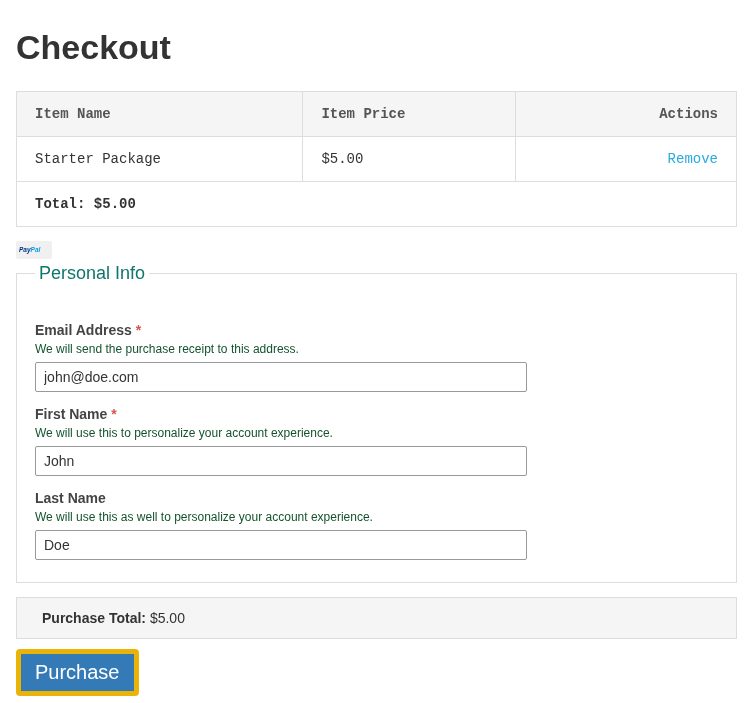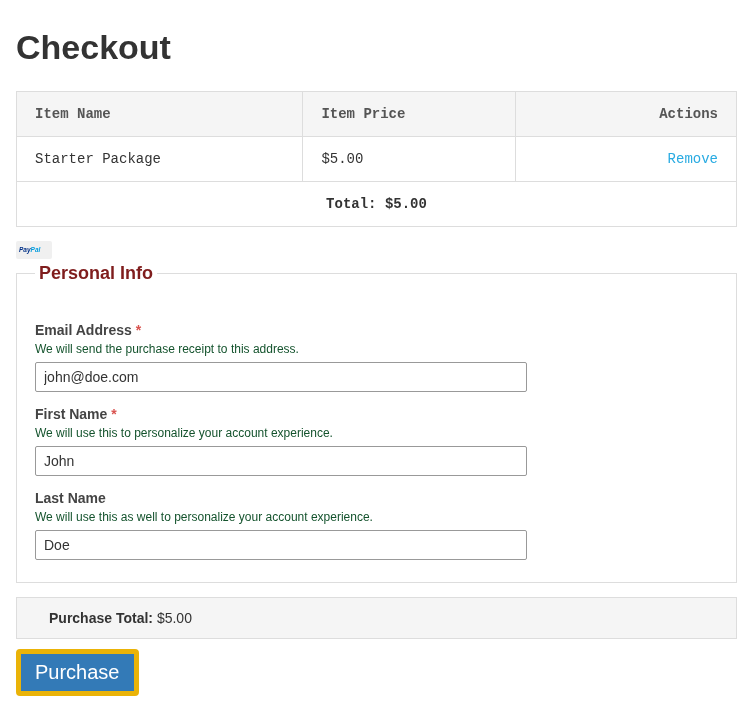--- a/index.html
+++ b/index.html
@@ -36,41 +36,41 @@
   table.cart th.actions-col, table.cart td.actions-col {
     text-align: right;
     padding-left: 48px;
   }
   table.cart td .remove-link {
     color: #29abe2;
     text-decoration: none;
     cursor: pointer;
   }
   table.cart tfoot td {
-    text-align: center;
+    text-align: left;
     font-weight: 700;
     background: #fff;
   }
   .paypal-badge {
     display: inline-block;
     margin-top: 14px;
     padding: 3px 3px;
     background: #f0f0f0;
     border-radius: 2px;
   }
   .paypal-badge svg { display: block; }
   fieldset.personal {
     border: 1px solid #ddd;
     padding: 16px 18px 22px 18px;
     margin: 0 0 14px 0;
   }
   fieldset.personal legend {
     font-size: 18px;
-    font-weight: 700;
-    color: #7f1d1d;
+    font-weight: 400;
+    color: #0f766e;
     padding: 0 4px;
   }
   .form-row { margin-top: 14px; }
   .form-row:first-of-type { margin-top: 22px; }
   .form-label {
     font-size: 14px;
     font-weight: 600;
     color: #444;
     display: block;
   }
@@ -85,21 +85,21 @@
     max-width: 100%;
     padding: 6px 8px;
     font-size: 14px;
     border: 1px solid #999;
     border-radius: 2px;
     color: #333;
   }
   .total-bar {
     border: 1px solid #ddd;
     background: #f5f5f5;
-    padding: 12px 32px;
+    padding: 12px 25px;
     font-size: 14px;
     margin-bottom: 10px;
   }
   .total-bar .lbl { font-weight: 700; }
   .purchase-btn {
     background: #337ab7;
     color: #fff;
     border: 5px solid #eab308;
     padding: 7px 14px;
     font-size: 20px;

